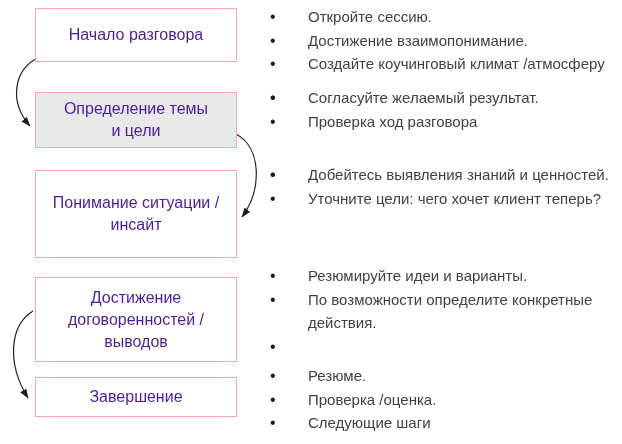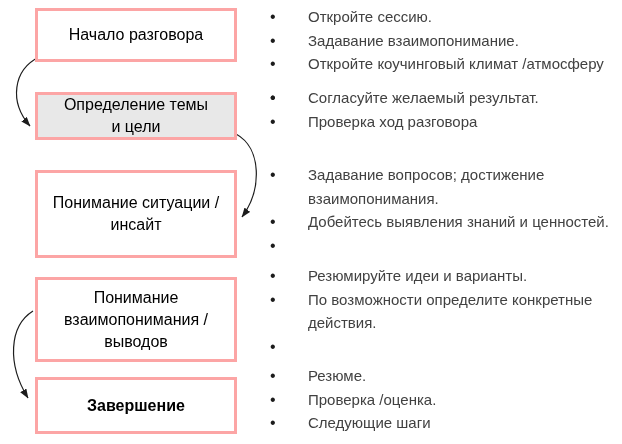--- a/index.html
+++ b/index.html
@@ -3,31 +3,31 @@
 <meta charset="utf-8">
 <style>
   html,body{margin:0;padding:0;background:#ffffff;}
   .canvas{
     position:relative;width:622px;height:444px;background:#ffffff;
     font-family:"Liberation Sans",sans-serif;overflow:hidden;
   }
   
   .stage-box{
     position:absolute;left:35px;width:202px;box-sizing:border-box;
-    border:3px solid #fca5a5;background:#ffffff;
+    border:1px solid #fca5a5;background:#ffffff;
     display:flex;flex-direction:column;justify-content:center;align-items:center;
-    text-align:center;font-size:16px;line-height:22px;color:#000000;
+    text-align:center;font-size:16px;line-height:22px;color:#4c1d95;
   }
   .stage-box.highlight{background:#e8e8e8;}
   .stage-line{display:block;}
   .box-1{top:8px;height:54px;}
-  .box-2{top:92px;height:48px;}
+  .box-2{top:92px;height:56px;}
   .box-3{top:170px;height:88px;}
   .box-4{top:277px;height:85px;}
-  .box-5{top:377px;height:57px;font-weight:bold;}
+  .box-5{top:377px;height:40px;}
   
   .checklist{
     position:absolute;left:268px;width:352px;margin:0;padding:0;list-style:none;
     font-size:15px;line-height:23.5px;color:#414141;
   }
   .cl-1{top:5px;}
   .cl-2{top:86px;}
   .cl-3{top:163px;}
   .cl-4{top:264px;}
   .cl-5{top:364px;}
@@ -62,69 +62,69 @@
     <span class="stage-line">Определение темы</span>
     <span class="stage-line">и цели</span>
   </div>
 
   <div class="stage-box box-3">
     <span class="stage-line">Понимание ситуации /</span>
     <span class="stage-line">инсайт</span>
   </div>
 
   <div class="stage-box box-4">
-    <span class="stage-line">Понимание</span>
-    <span class="stage-line">взаимопонимания /</span>
+    <span class="stage-line">Достижение</span>
+    <span class="stage-line">договоренностей /</span>
     <span class="stage-line">выводов</span>
   </div>
 
   <div class="stage-box box-5">
     <span class="stage-line">Завершение</span>
   </div>
 
   <ul class="checklist cl-1">
     <li>
       <span class="bullet">•</span>
       <span>Откройте сессию.</span>
     </li>
     <li>
       <span class="bullet">•</span>
-      <span>Задавание взаимопонимание.</span>
+      <span>Достижение взаимопонимание.</span>
     </li>
     <li>
       <span class="bullet">•</span>
-      <span>Откройте коучинговый климат /атмосферу</span>
+      <span>Создайте коучинговый климат /атмосферу</span>
     </li>
   </ul>
 
   <ul class="checklist cl-2">
     <li>
       <span class="bullet">•</span>
     </li>
     <li>
       <span class="bullet">•</span>
       <span>Согласуйте желаемый результат.</span>
     </li>
     <li>
       <span class="bullet">•</span>
       <span>Проверка ход разговора</span>
     </li>
   </ul>
 
   <ul class="checklist cl-3">
     <li>
       <span class="bullet">•</span>
-      <span>Задавание вопросов; достижение взаимопонимания.</span>
     </li>
     <li>
       <span class="bullet">•</span>
       <span>Добейтесь выявления знаний и ценностей.</span>
     </li>
     <li>
       <span class="bullet">•</span>
+      <span>Уточните цели: чего хочет клиент теперь?</span>
     </li>
   </ul>
 
   <ul class="checklist cl-4">
     <li>
       <span class="bullet">•</span>
       <span>Резюмируйте идеи и варианты.</span>
     </li>
     <li>
       <span class="bullet">•</span>

